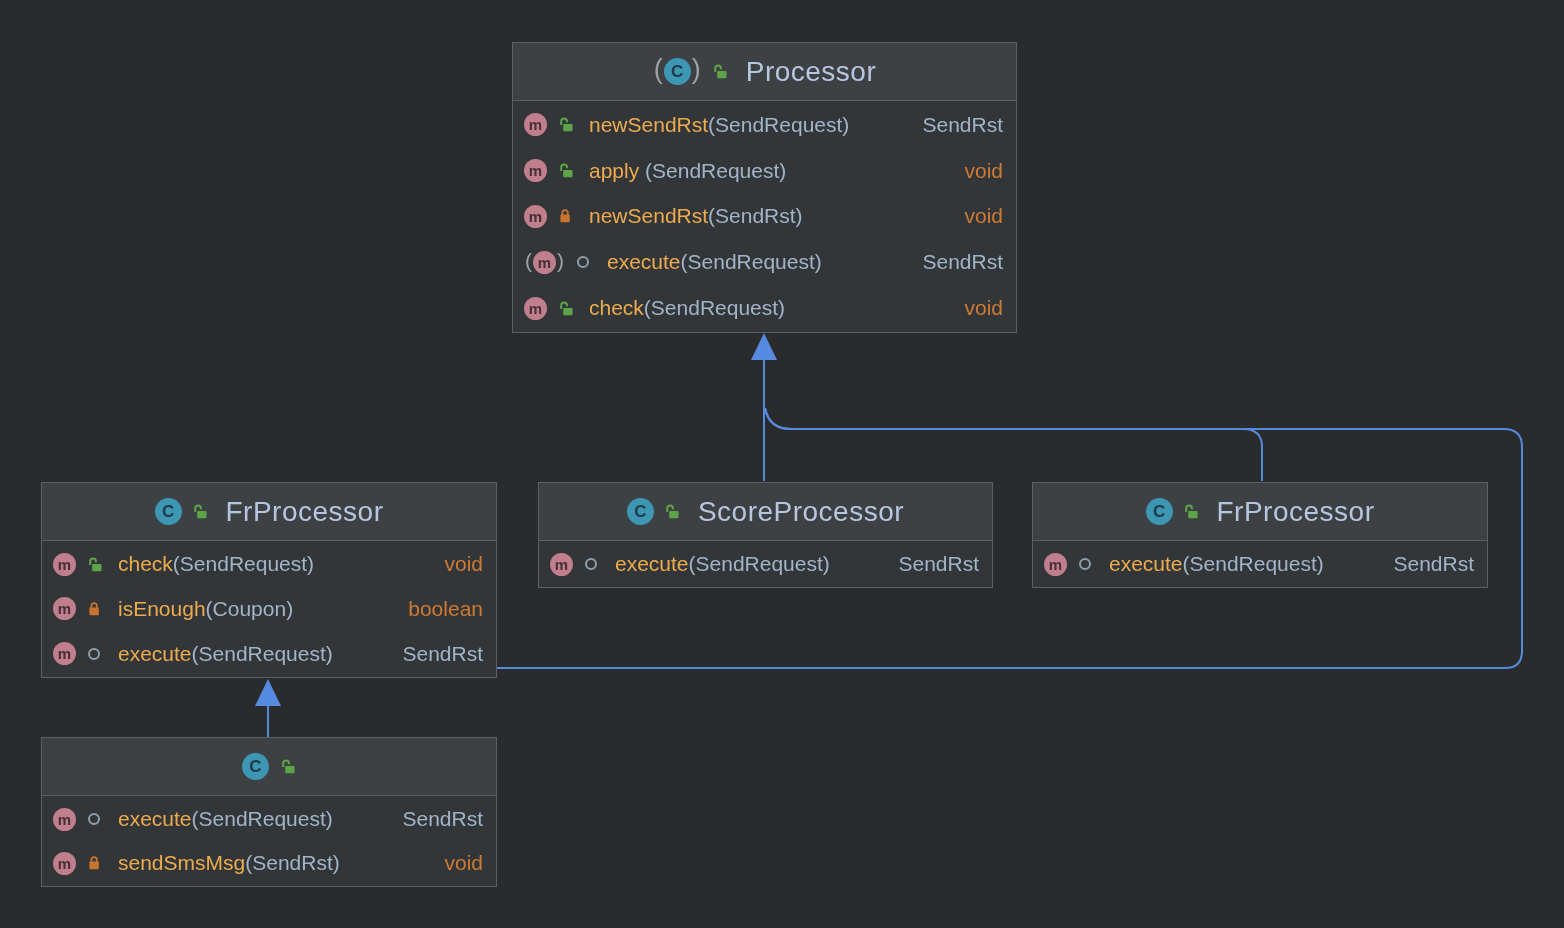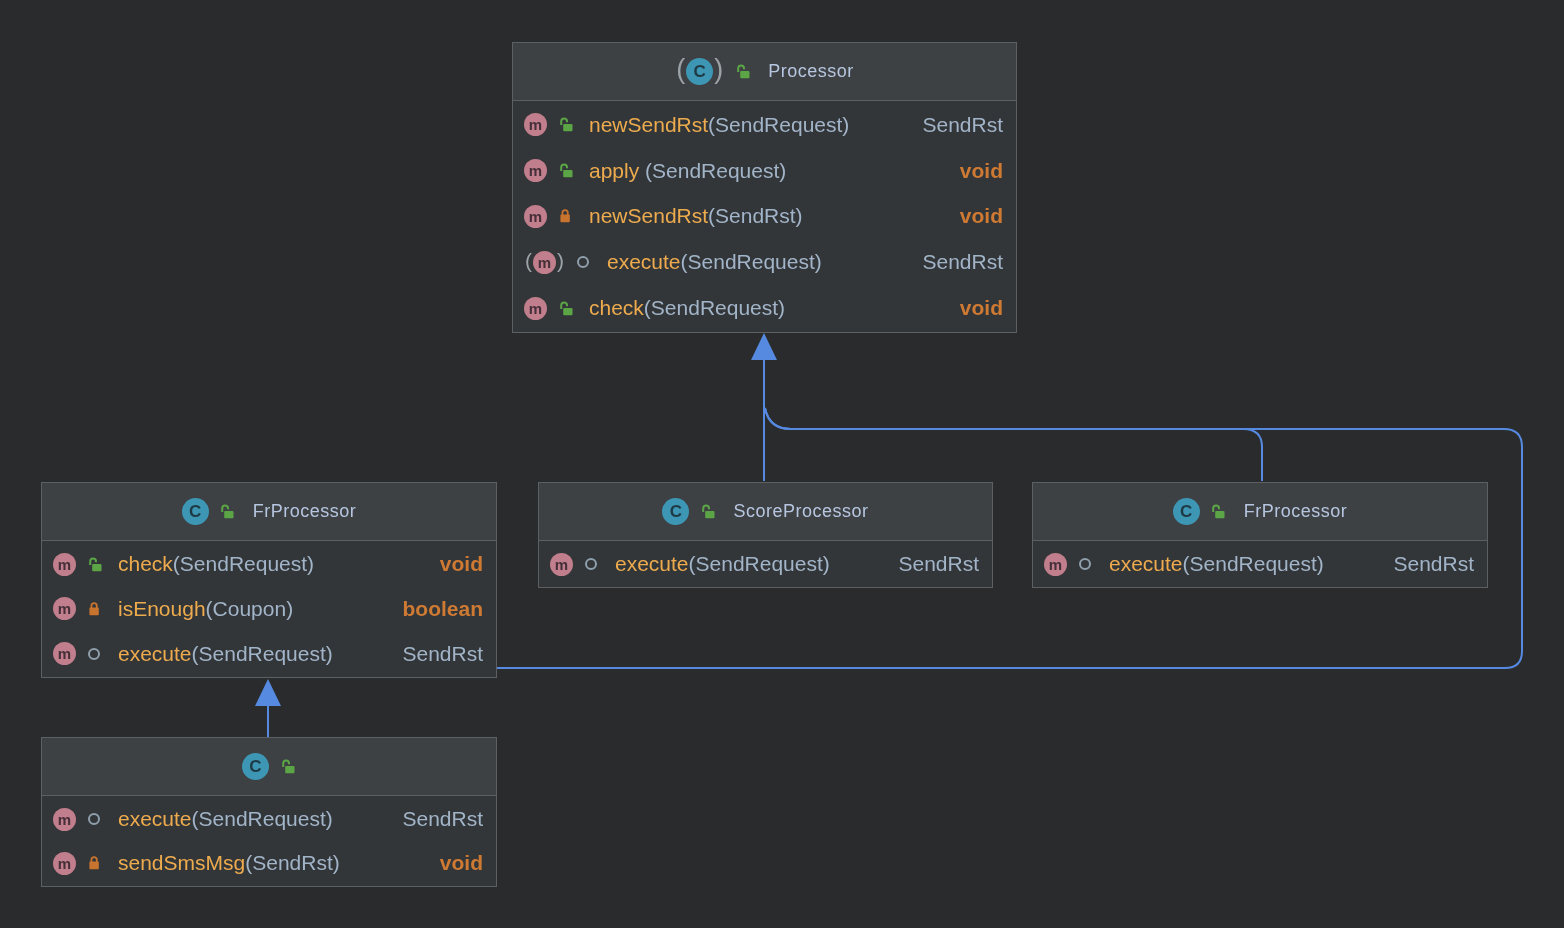--- a/index.html
+++ b/index.html
@@ -6,38 +6,38 @@
   #canvas{position:relative;width:1564px;height:928px;background:#2A2B2C;overflow:hidden;
           font-family:"Liberation Sans", sans-serif;}
   svg#edges{position:absolute;left:0;top:0;z-index:1;}
   .edge{stroke:var(--edge,#568AE0);stroke-width:2;fill:none;}
   .arrowhead{fill:var(--edge,#568AE0);stroke:none;}
 
   .uml-class{position:absolute;z-index:2;box-sizing:border-box;background:#333639;
              border:1.5px solid #5D6062;display:flex;flex-direction:column;}
   .hdr{height:57px;flex:none;background:#3E4143;border-bottom:1.5px solid #5D6062;
        display:flex;align-items:center;justify-content:center;}
-  .title{color:var(--title,#B7C6E0);font-size:18px;margin-left:17px;letter-spacing:.5px;}
+  .title{color:var(--title,#B7C6E0);font-size:28px;margin-left:17px;letter-spacing:.5px;}
   .cicon{width:27px;height:27px;border-radius:50%;background:var(--cbg,#3D96B4);color:#1E3A44;
          font-weight:bold;font-size:17px;display:flex;align-items:center;justify-content:center;flex:none;}
   .abs-paren{color:#9CA3A8;font-size:27px;font-weight:400;margin:0 1px;transform:translateY(-2px);}
   .hdr .modwrap{margin-left:9px;}
 
   .cbody{flex:1;display:flex;flex-direction:column;justify-content:space-around;padding:1px 0;}
   .row{display:flex;align-items:center;height:44px;padding:0 13px 0 11px;}
   .micon{width:23px;height:23px;border-radius:50%;background:var(--mbg,#C17E8C);color:#452F39;
          font-weight:bold;font-size:15px;display:flex;align-items:center;justify-content:center;flex:none;}
   .mparen{color:#9CA3A8;font-size:21px;margin:0 1px;transform:translateY(-1px);}
   .modwrap{width:18px;margin-left:9px;display:flex;align-items:center;justify-content:center;flex:none;}
   .ring{width:8px;height:8px;border:2.5px solid #8FA0AC;border-radius:50%;box-sizing:content-box;}
   .sig{margin-left:15px;font-size:21px;white-space:pre;}
   .m-name{color:var(--mname,#EDAB4E);text-align:right;}
   .m-params{color:var(--param,#A2B4C8);}
   .ret{margin-left:auto;font-size:21px;padding-left:18px;white-space:nowrap;}
-  .ret.kw{color:var(--kw,#CF7A33);font-weight:bold;}
+  .ret.kw{color:var(--kw,#CF7A33);}
   .ret.ty{color:var(--param,#A2B4C8);}
 
   #cls-processor{left:512px;top:42px;width:505px;height:291px;}
   #cls-exprocessor{left:41px;top:482px;width:456px;height:196px;}
   #cls-scoreprocessor{left:538px;top:482px;width:455px;height:106px;}
   #cls-frprocessor{left:1032px;top:482px;width:456px;height:106px;}
   #cls-enhanceexprocessor{left:41px;top:737px;width:456px;height:150px;}
 </style>
 </head>
 <body>

